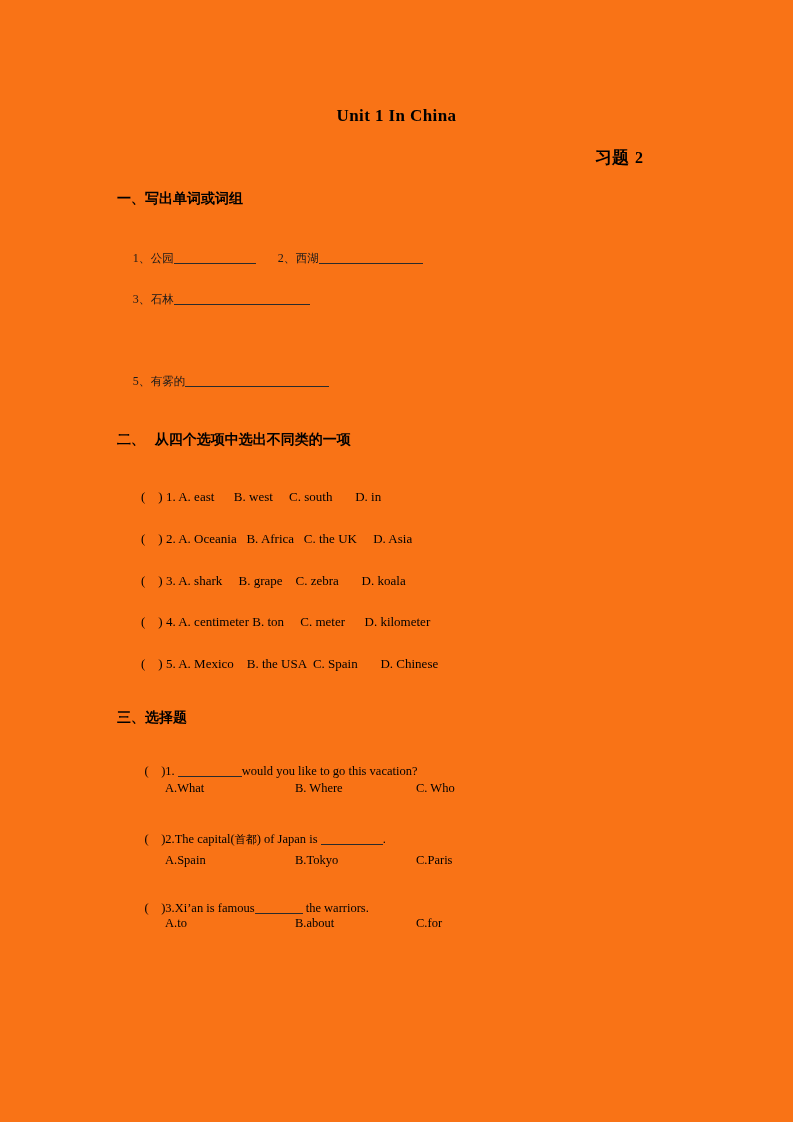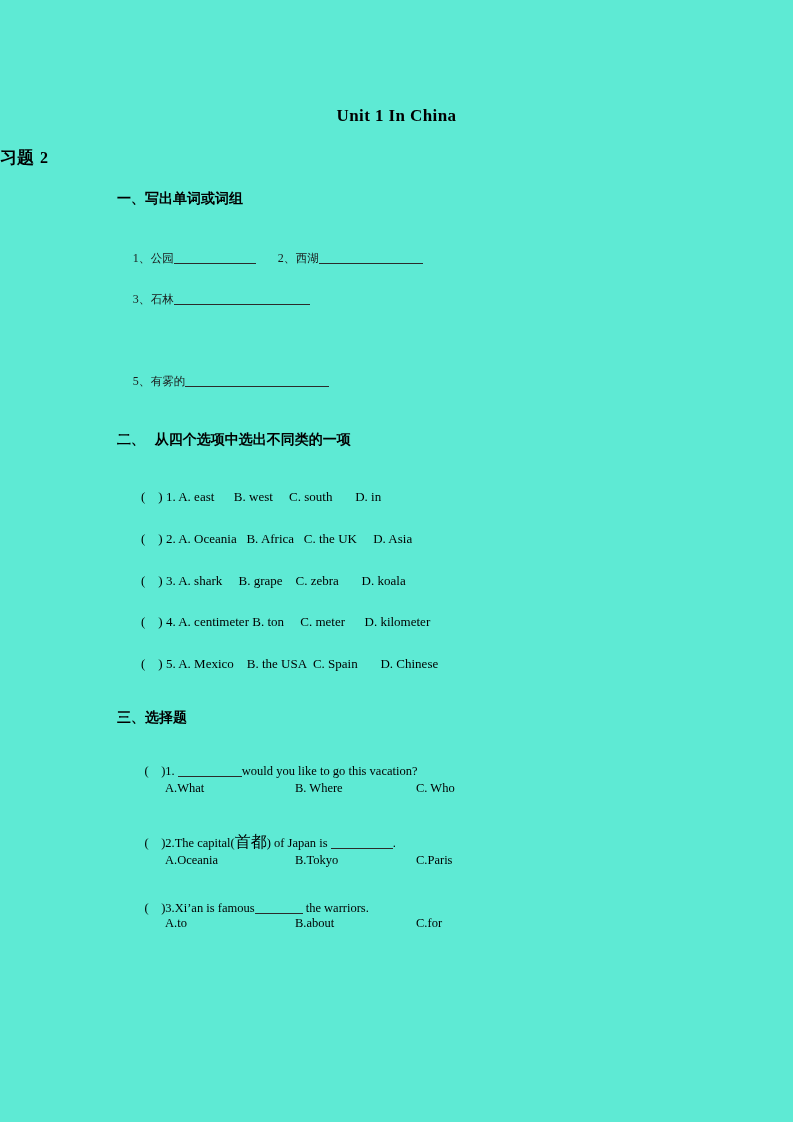--- a/index.html
+++ b/index.html
@@ -13,39 +13,39 @@
     position: relative;
     font-family: "Liberation Serif", "DejaVu Serif", serif;
     color: #000000;
     overflow: hidden;
   }
   .page {
     position: absolute;
     left: 0; top: 0;
     width: 793px;
     height: 1122px;
-    background: #5eead4;
+    background: #f97316;
   }
 
   
   .doc-title {
     position: absolute;
     left: 0; top: 106px;
     width: 793px;
     text-align: center;
     font-family: "Liberation Serif", "DejaVu Serif", serif;
     font-weight: bold;
     font-size: 17px;
     letter-spacing: 0.4px;
   }
   .doc-subtitle {
     position: absolute;
     left: 0; top: 146px;
     width: 643px;
-    text-align: left;
+    text-align: right;
     font-family: "DejaVu Sans", "Liberation Sans", sans-serif;
     font-weight: bold;
     font-size: 17px;
   }
   .doc-subtitle .num {
     font-family: "Liberation Serif", "DejaVu Serif", serif;
     font-weight: bold;
     font-size: 16px;
   }
 
@@ -110,21 +110,21 @@
   
   .mc-stem {
     position: absolute;
     left: 132px;
     font-family: "Liberation Serif", "DejaVu Serif", serif;
     font-size: 12.5px;
     white-space: pre;
   }
   .mc-stem .cn {
     font-family: "DejaVu Sans", "Liberation Sans", sans-serif;
-    font-size: 16px;
+    font-size: 11px;
   }
   .mc-blank {
     display: inline-block;
     border-bottom: 1px solid #2b2b2b;
     height: 12px;
     vertical-align: -2px;
   }
   .mc-options {
     position: absolute;
     left: 165px;
@@ -199,21 +199,21 @@
   <div class="mc-options" id="mc-1-opts">
     <span class="opt opt-a">A.What</span>
     <span class="opt opt-b">B. Where</span>
     <span class="opt opt-c">C. Who</span>
   </div>
 
   <div class="mc-stem" id="mc-2-stem">
     <span class="paren">(    )</span><span>2.</span><span>The capital(</span><span class="cn">首都</span><span>) of Japan is </span><span class="mc-blank" id="mc-blank-2" style="width: 62px;"></span><span>.</span>
   </div>
   <div class="mc-options" id="mc-2-opts">
-    <span class="opt opt-a">A.Oceania</span>
+    <span class="opt opt-a">A.Spain</span>
     <span class="opt opt-b">B.Tokyo</span>
     <span class="opt opt-c">C.Paris</span>
   </div>
 
   <div class="mc-stem" id="mc-3-stem">
     <span class="paren">(    )</span><span>3.</span><span>Xi’an is famous</span><span class="mc-blank" id="mc-blank-3" style="width: 48px;"></span><span> the warriors.</span>
   </div>
   <div class="mc-options" id="mc-3-opts">
     <span class="opt opt-a">A.to</span>
     <span class="opt opt-b">B.about</span>

